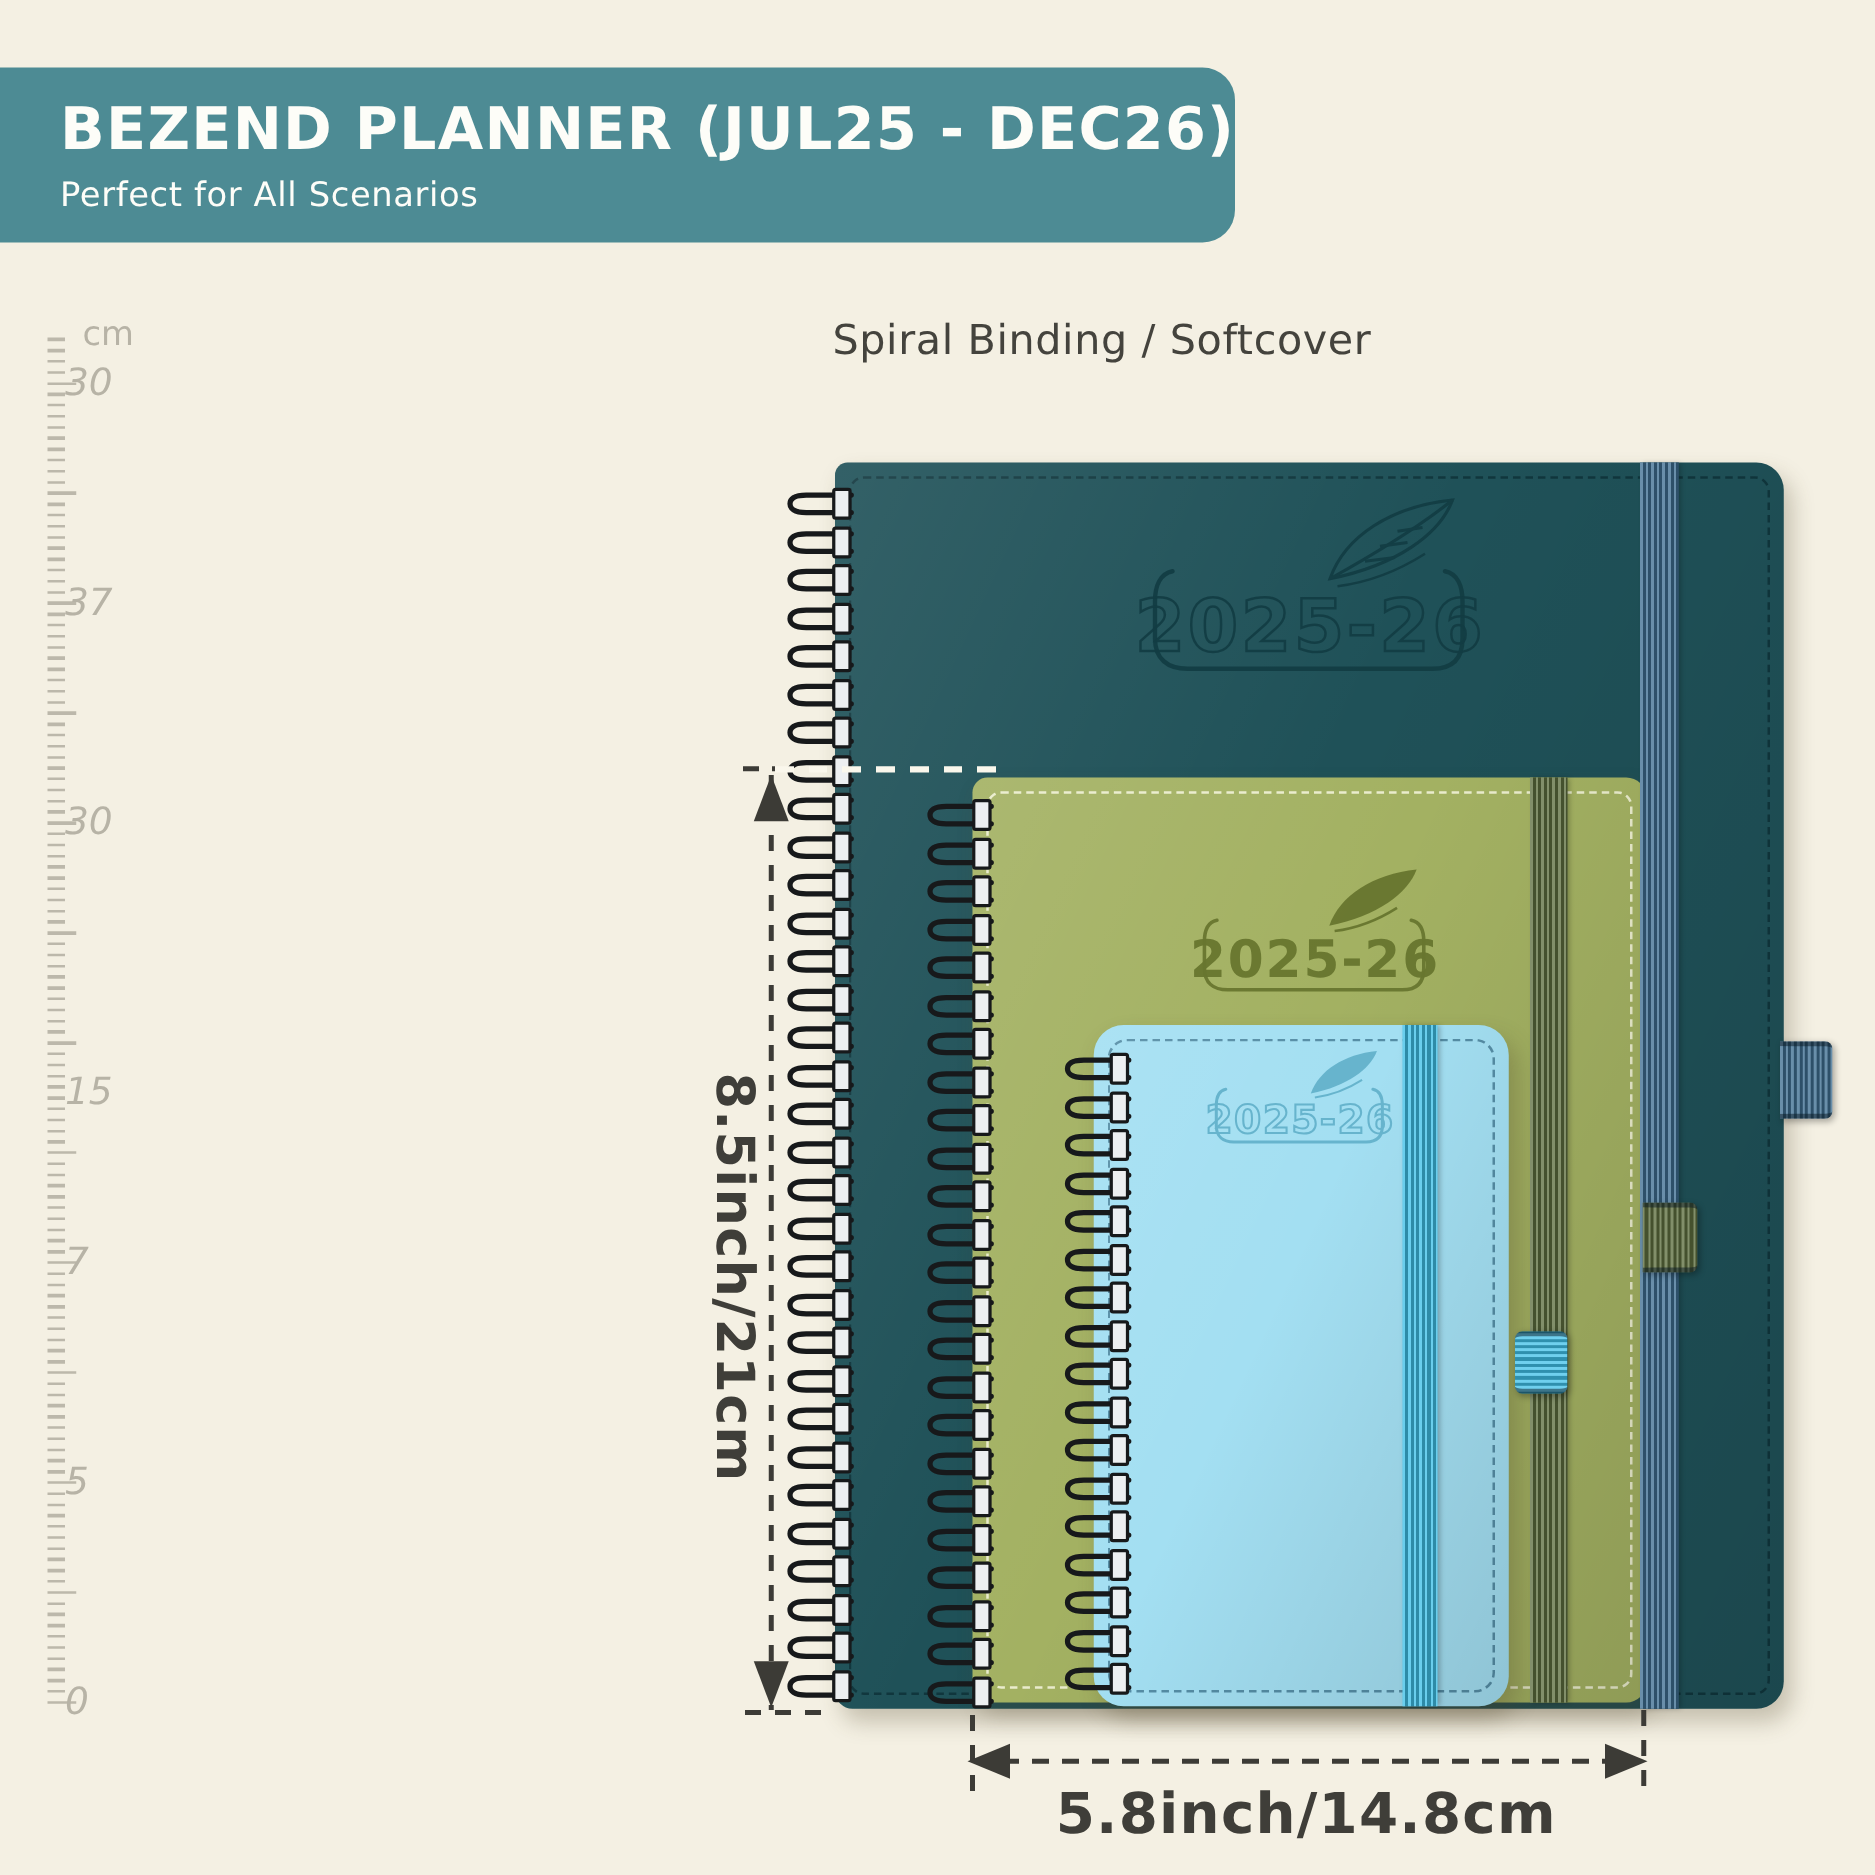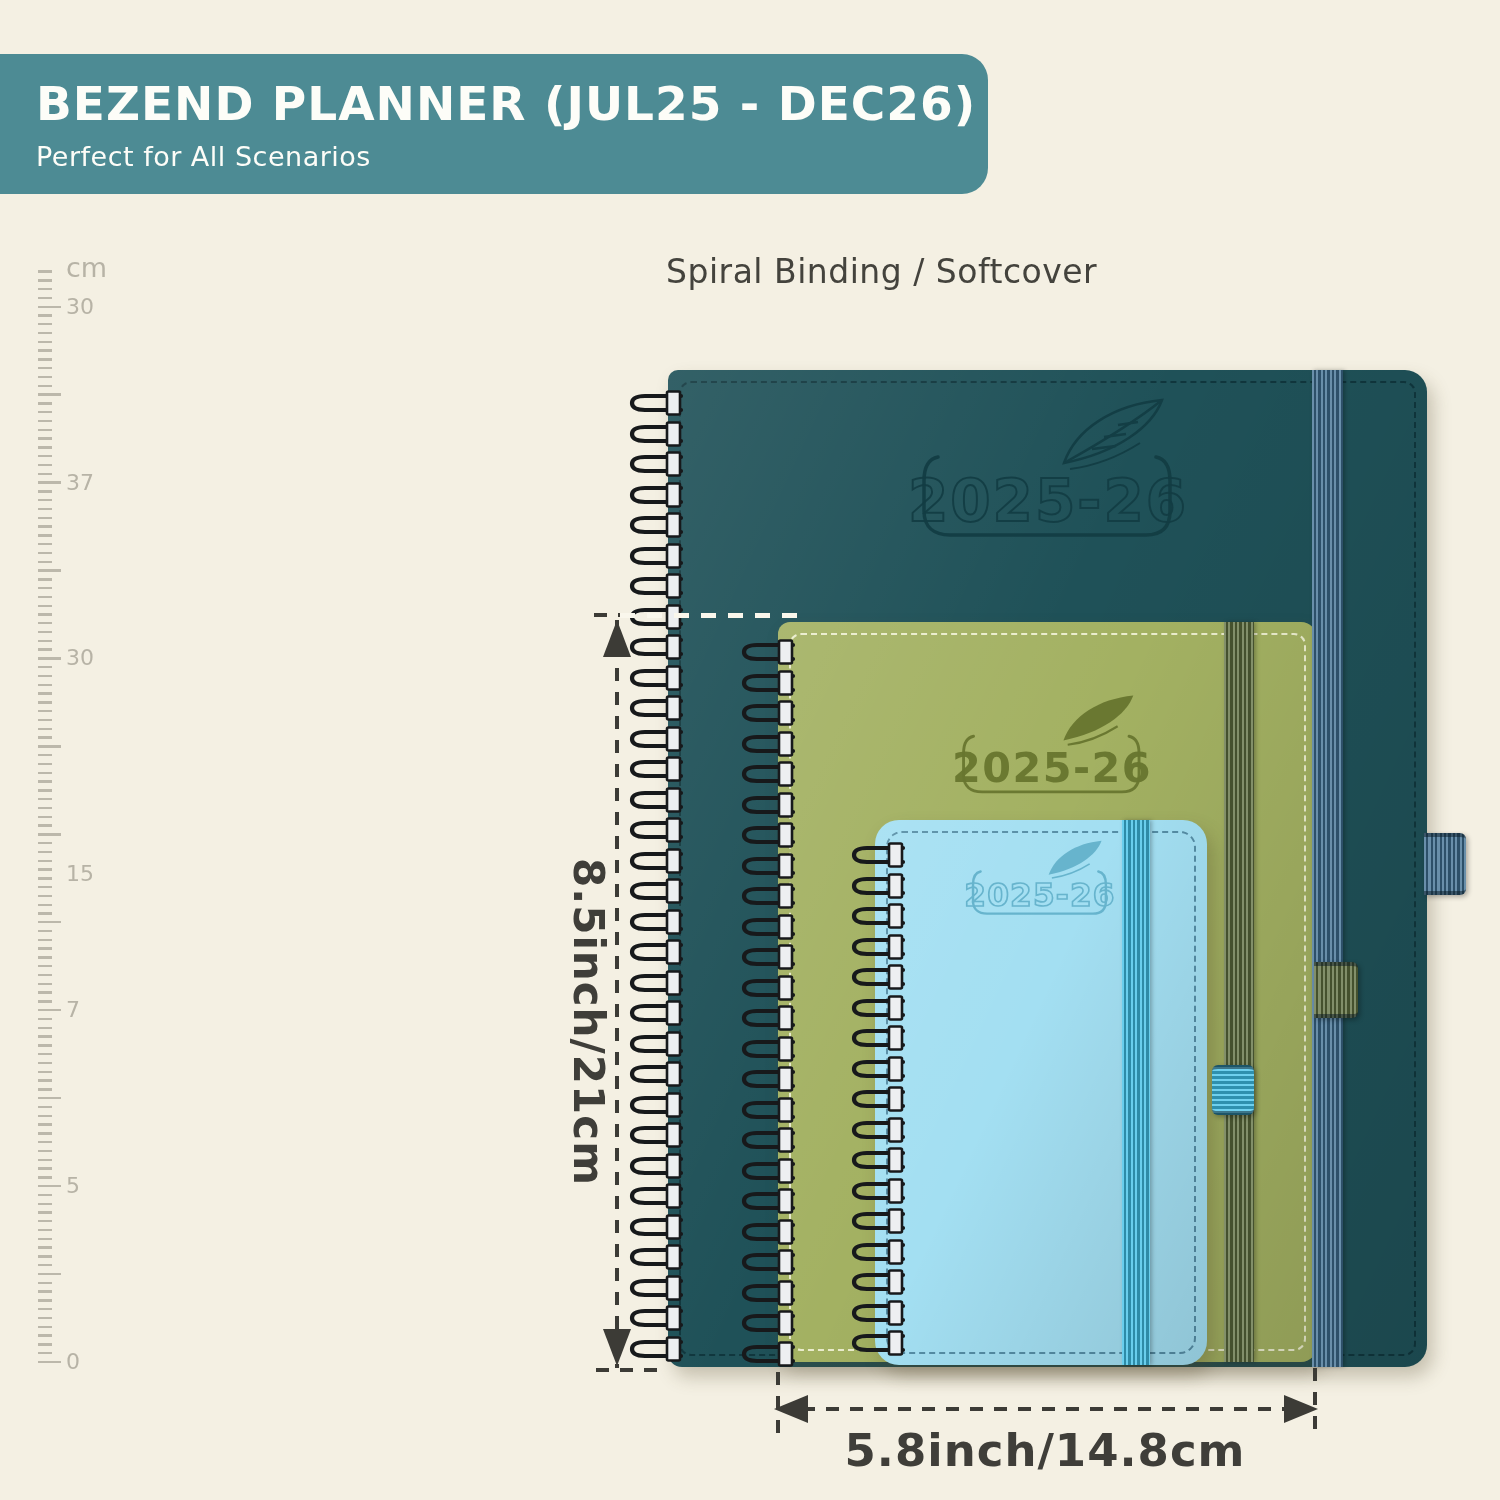--- a/index.html
+++ b/index.html
@@ -2,32 +2,32 @@
 <html style="--page-bg: #f4f0e3; --banner-bg: #4d8b94; --cover-large: #1f5158; --cover-medium: #a3b162; --cover-small: #a3dff2; --band-large: #3f6f92; --band-medium: #5f7040; --band-small: #3fc0e8; --dim-line: #3c3b36;"><head>
 <meta charset="utf-8">
 <style>
   html,body{margin:0;padding:0;}
   .page{position:relative;width:1500px;height:1500px;background:var(--page-bg,#f4f0e3);
     overflow:hidden;font-family:"DejaVu Sans","Liberation Sans",sans-serif;}
 
   
   .banner{position:absolute;left:0;top:54px;width:988px;height:140px;
     background:var(--banner-bg,#4d8b94);border-radius:0 26px 26px 0;
-    padding:24px 0 0 36px;box-sizing:border-box;color:#fdfdf8;}
+    padding:24px 0 0 48px;box-sizing:border-box;color:#fdfdf8;}
   .banner-title{font-size:47px;font-weight:bold;letter-spacing:1px;line-height:52px;white-space:nowrap;}
   .banner-sub{font-size:27px;margin-top:11px;letter-spacing:.5px;}
 
   
   .features{position:absolute;left:666px;top:246px;color:#44433d;font-size:33px;line-height:51px;letter-spacing:.5px;}
 
   
   .ruler{position:absolute;left:0;top:0;width:140px;height:1500px;}
   .ruler .tick{position:absolute;left:38px;width:14px;height:2.4px;background:#bcb8ab;}
   .ruler .tick.long{width:23px;}
-  .ruler .ruler-num{position:absolute;left:66px;font-size:22px;color:#b7b3a6;line-height:32px;}
+  .ruler .ruler-num{position:absolute;left:52px;font-size:30px;color:#b7b3a6;line-height:32px;font-style:italic;}
   .ruler .ruler-unit{position:absolute;left:66px;top:252px;font-size:27px;color:#b7b3a6;}
 
   
   .phone{position:absolute;left:197px;top:852px;width:252px;height:492px;
     border:3px solid #d8d4c7;border-radius:44px;box-sizing:border-box;}
   .phone-screen{position:absolute;inset:7px;border:2px solid #ddd9cc;border-radius:36px;}
   .dyn-island{position:absolute;left:50%;top:14px;transform:translateX(-50%);
     width:74px;height:21px;border:2px solid #d8d4c7;border-radius:12px;}
   .phone-label{position:absolute;left:0;right:0;top:222px;text-align:center;font-size:33px;color:#c8c4b6;}
   .phone-btn{position:absolute;background:#d8d4c7;width:4px;border-radius:2px;}

